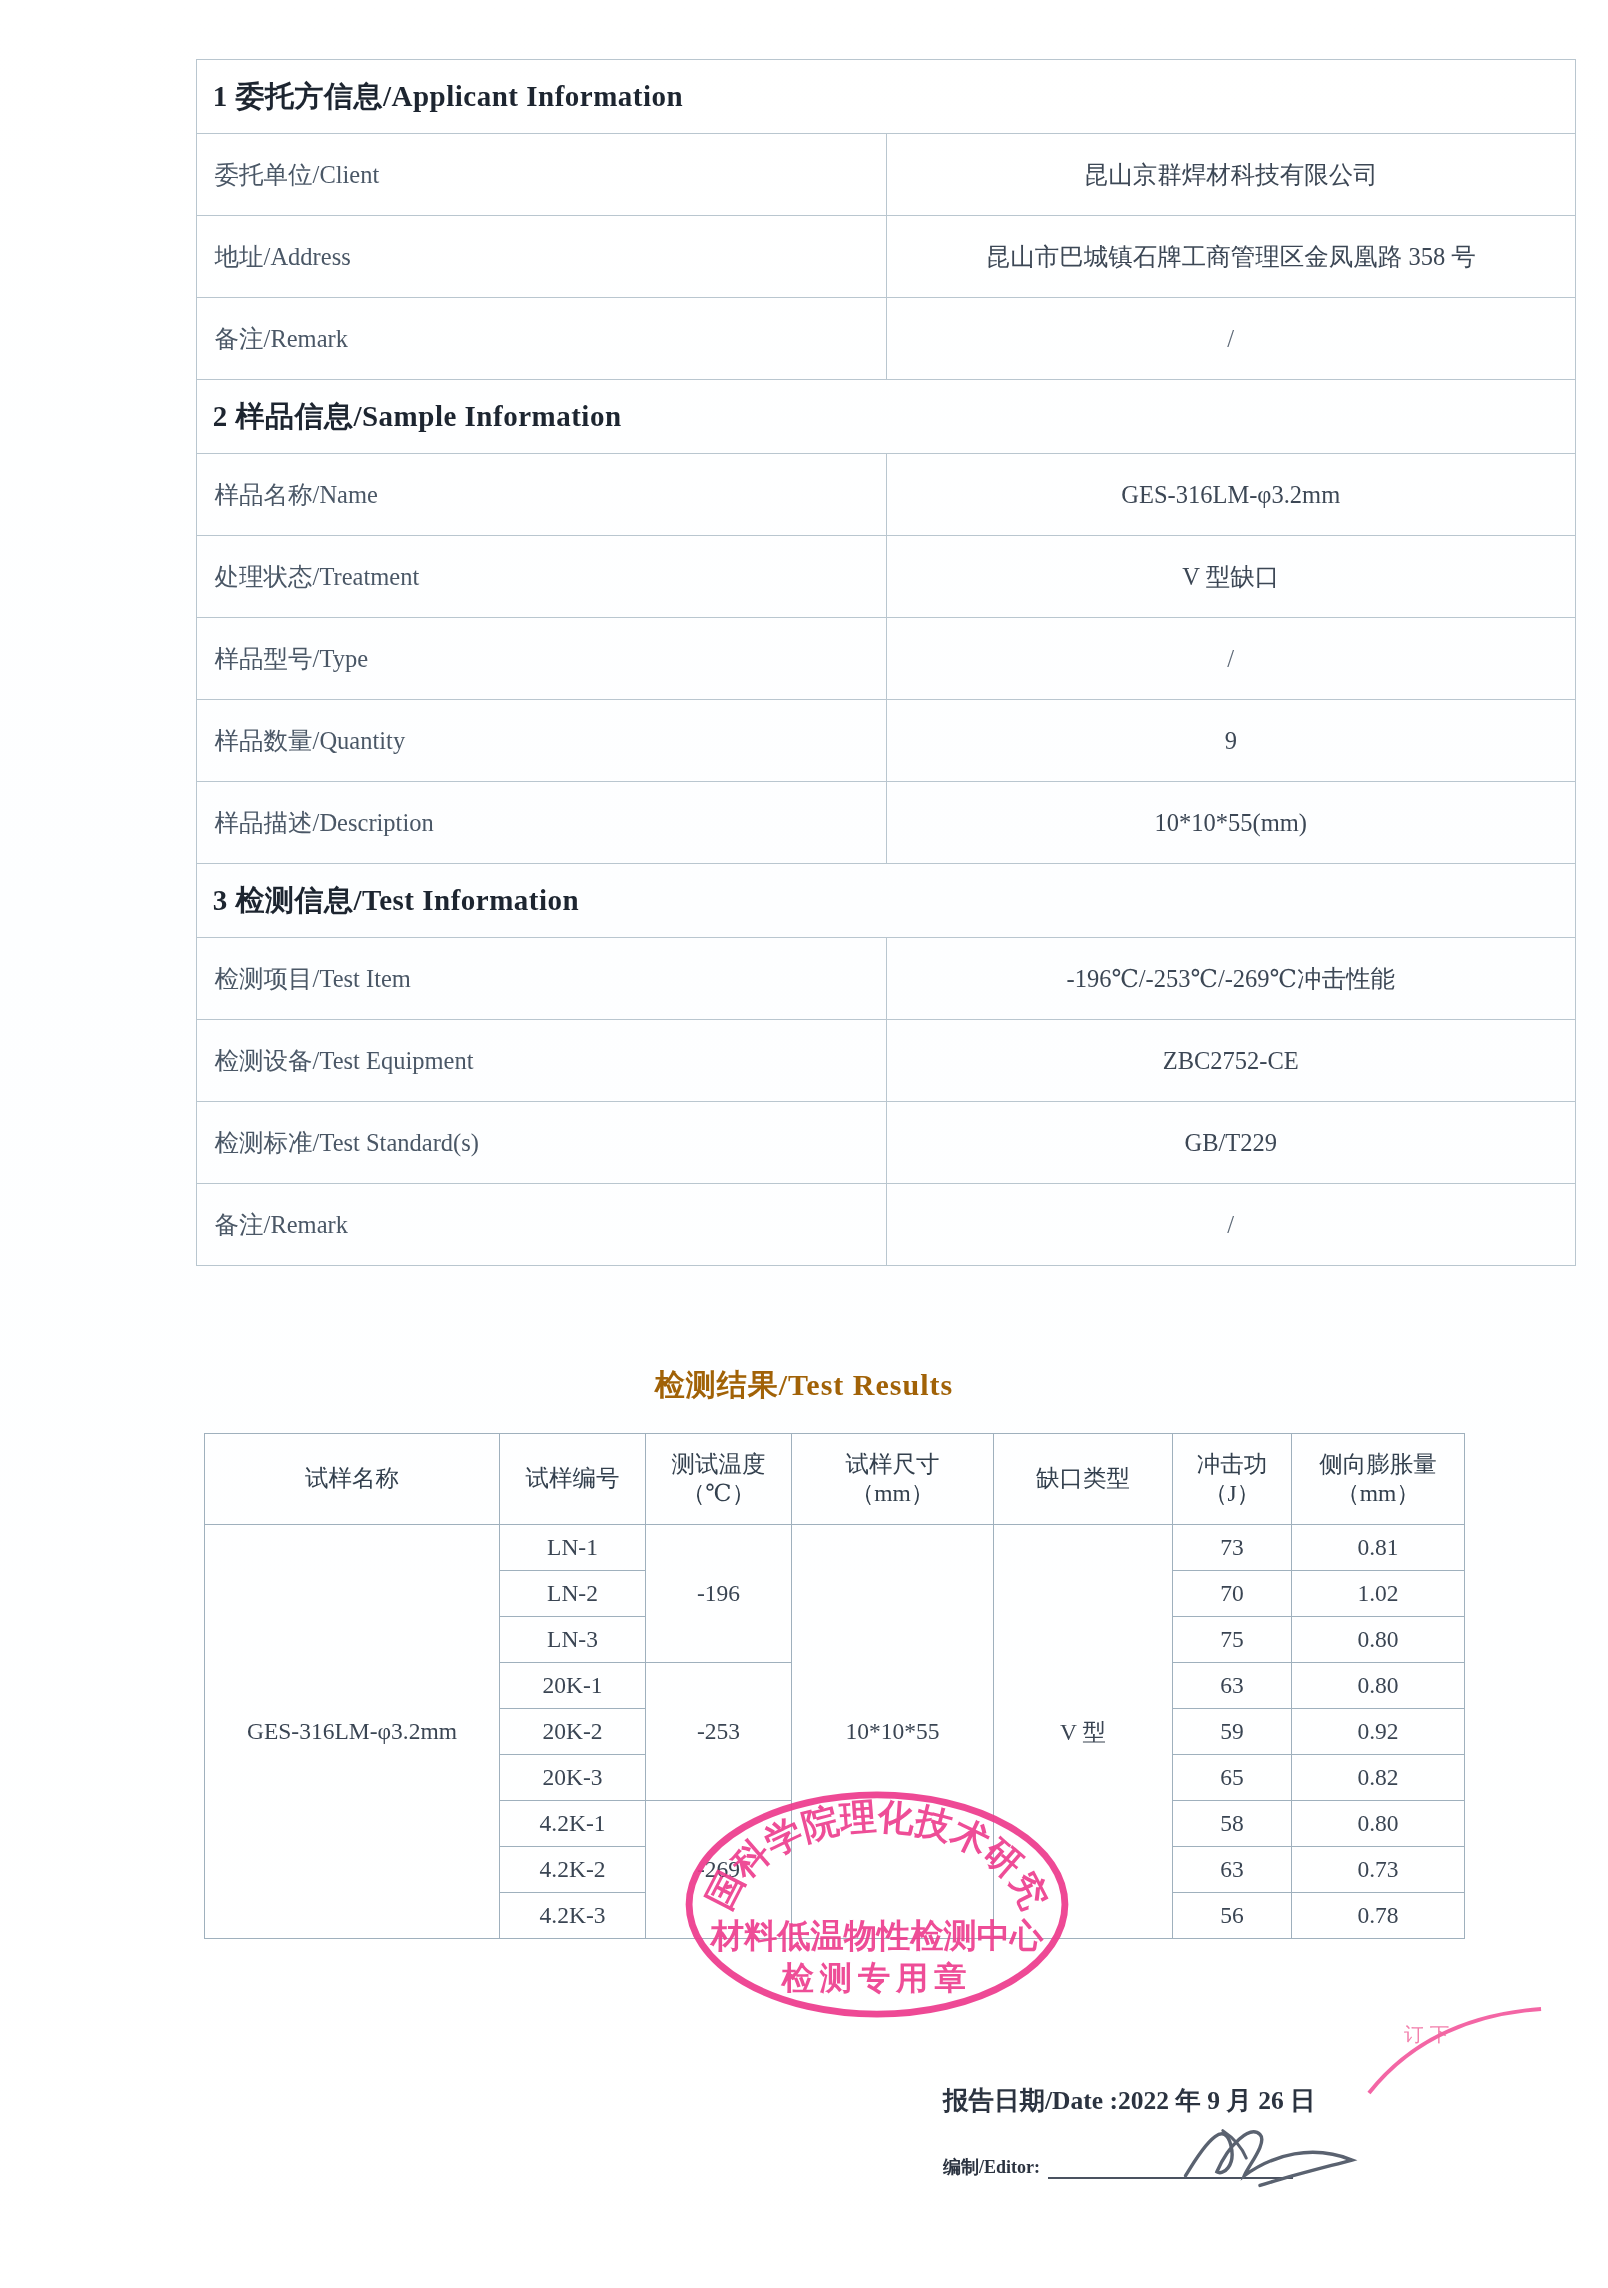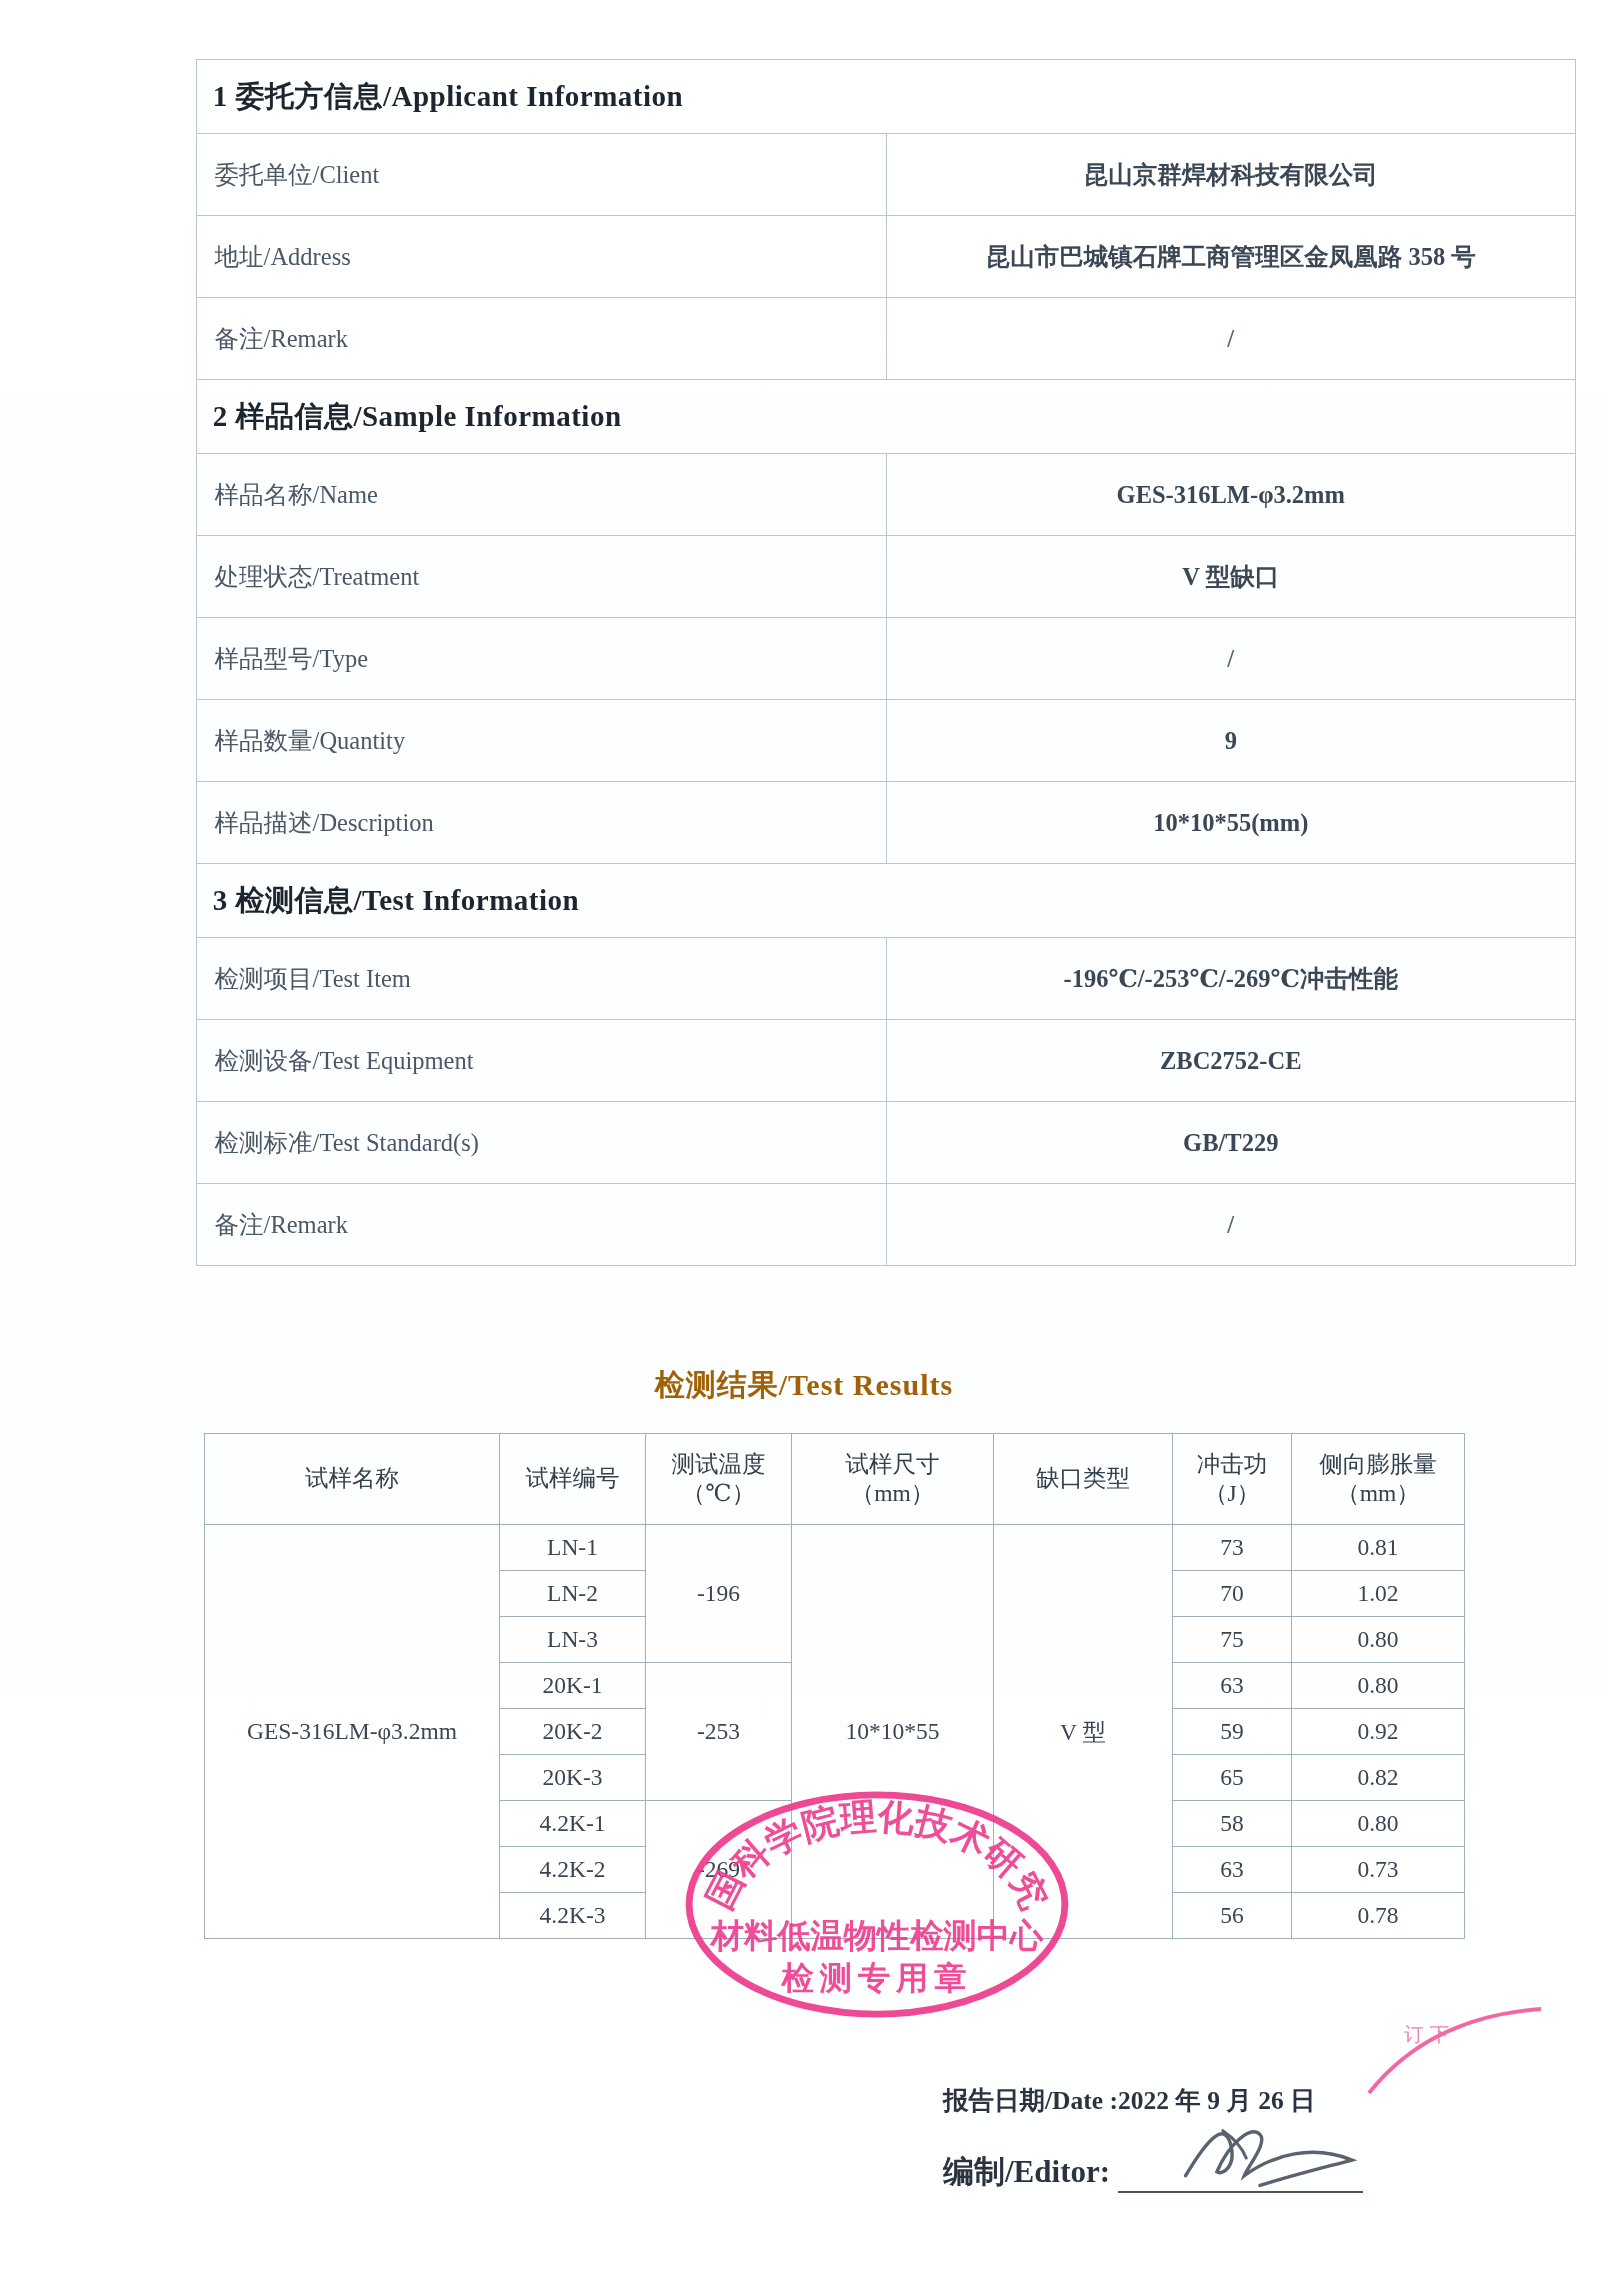--- a/index.html
+++ b/index.html
@@ -58,21 +58,20 @@
     height: 81px;
     padding-left: 17.6px !important;
     font-size: 24.5px;
     color: #4a5766;
     margin-left: 46px;
   }
   .val {
     text-align: center;
     font-size: 24.5px;
     color: #3c4755;
-    font-weight: bold;
   }
   .val.slash { font-size: 24.5px; color: #5a6674; }
 
   .results-title {
     position: absolute;
     left: 0;
     top: 1365px;
     width: 1608px;
     text-align: center;
     font-size: 30px;
@@ -133,21 +132,21 @@
     top: 2083px;
     font-size: 25.5px;
     font-weight: bold;
     color: #2b3340;
     white-space: nowrap;
   }
   .footer-editor {
     position: absolute;
     left: 943px;
     top: 2151px;
-    font-size: 31px;
+    font-size: 18px;
     font-weight: bold;
     color: #2b3340;
     white-space: nowrap;
   }
   .sig-line {
     display: inline-block;
     width: 245px;
     border-bottom: 2px solid #4a5260;
     margin-left: 7.8px;
     vertical-align: bottom;

